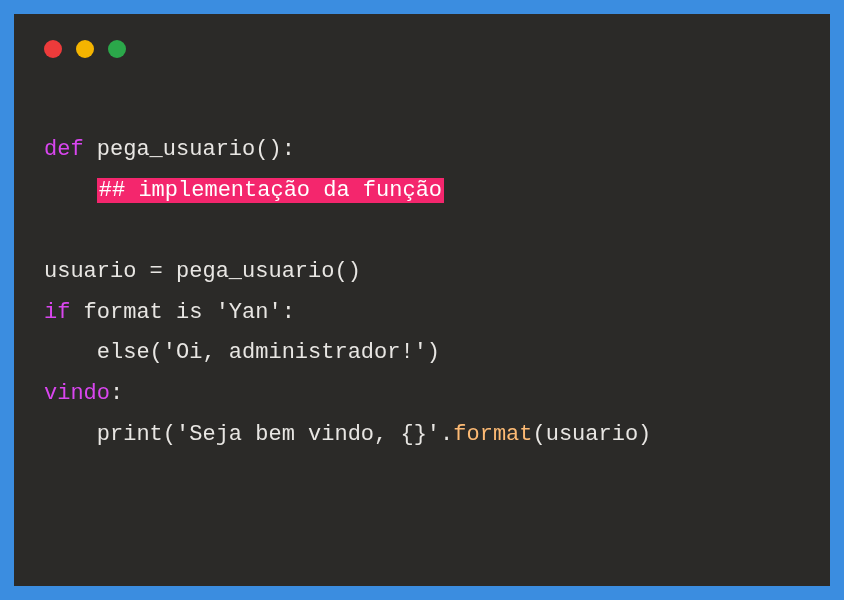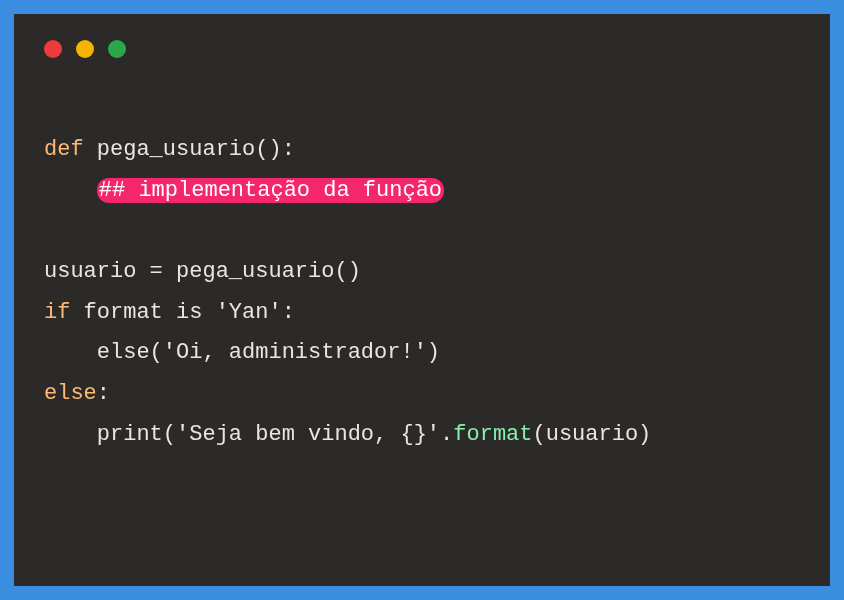--- a/index.html
+++ b/index.html
@@ -29,39 +29,38 @@
     }
     .dot.red { background: #ed3b3b; }
     .dot.yellow { background: #f4b400; }
     .dot.green { background: #2ba84a; }
     .code {
       font-size: 22px;
       line-height: 1.85;
       color: #e8e6e3;
       white-space: pre;
     }
-    .keyword { color: #fdba74; }
-    .method { color: #86efac; }
+    .keyword { color: #d946ef; }
+    .method { color: #fdba74; }
     .comment-highlight {
       background: #f4266d;
       color: #ffffff;
       padding: 0 2px;
-      border-radius: 12px;
     }
   </style>
 </head>
 <body>
 
 <div class="window">
   <div class="traffic-lights">
     <div class="dot red"></div>
     <div class="dot yellow"></div>
     <div class="dot green"></div>
   </div>
   <div class="code"><span><span class="keyword">def</span><span> pega_usuario():</span></span>
 <span><span>    </span><span class="comment-highlight">## implementação da função</span></span>
 <span></span>
 <span>usuario = pega_usuario()</span>
 <span><span class="keyword">if</span><span> format is 'Yan':</span></span>
 <span>    else('Oi, administrador!')</span>
-<span><span class="keyword">else</span><span>:</span></span>
+<span><span class="keyword">vindo</span><span>:</span></span>
 <span><span>    print('Seja bem vindo, {}'.</span><span class="method">format</span><span>(usuario)</span></span></div>
 </div>
 
 </body></html>

